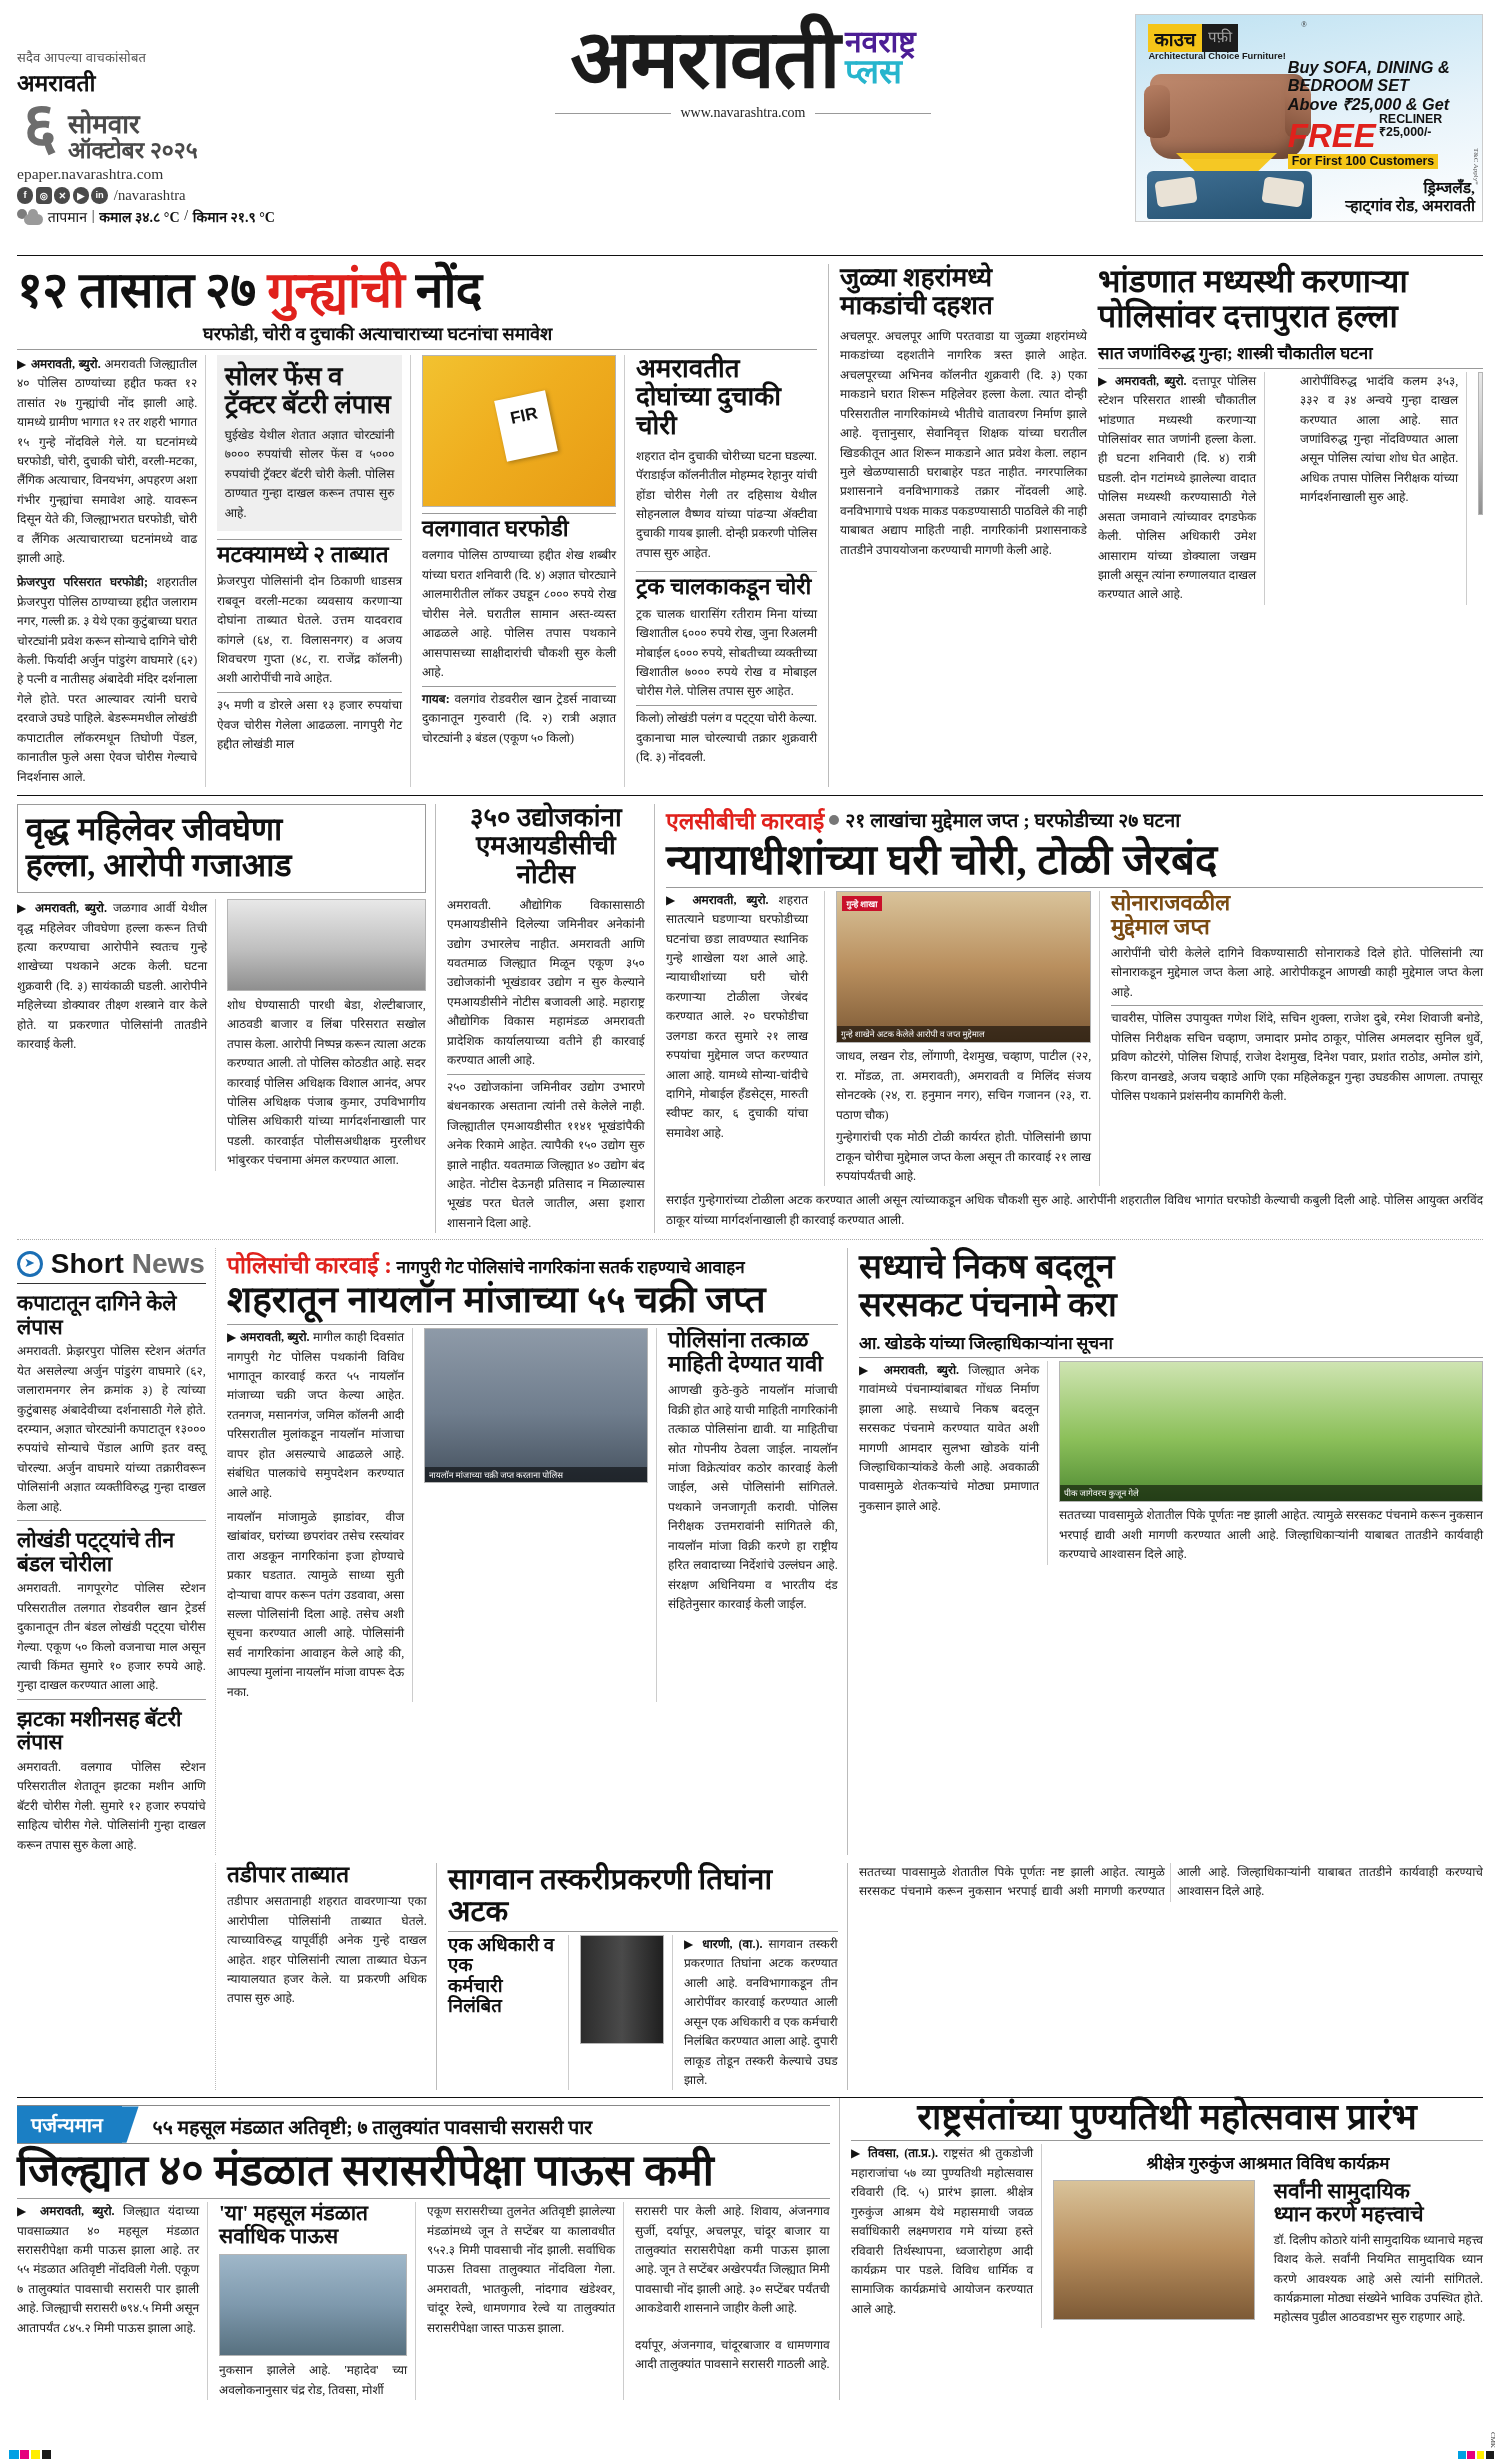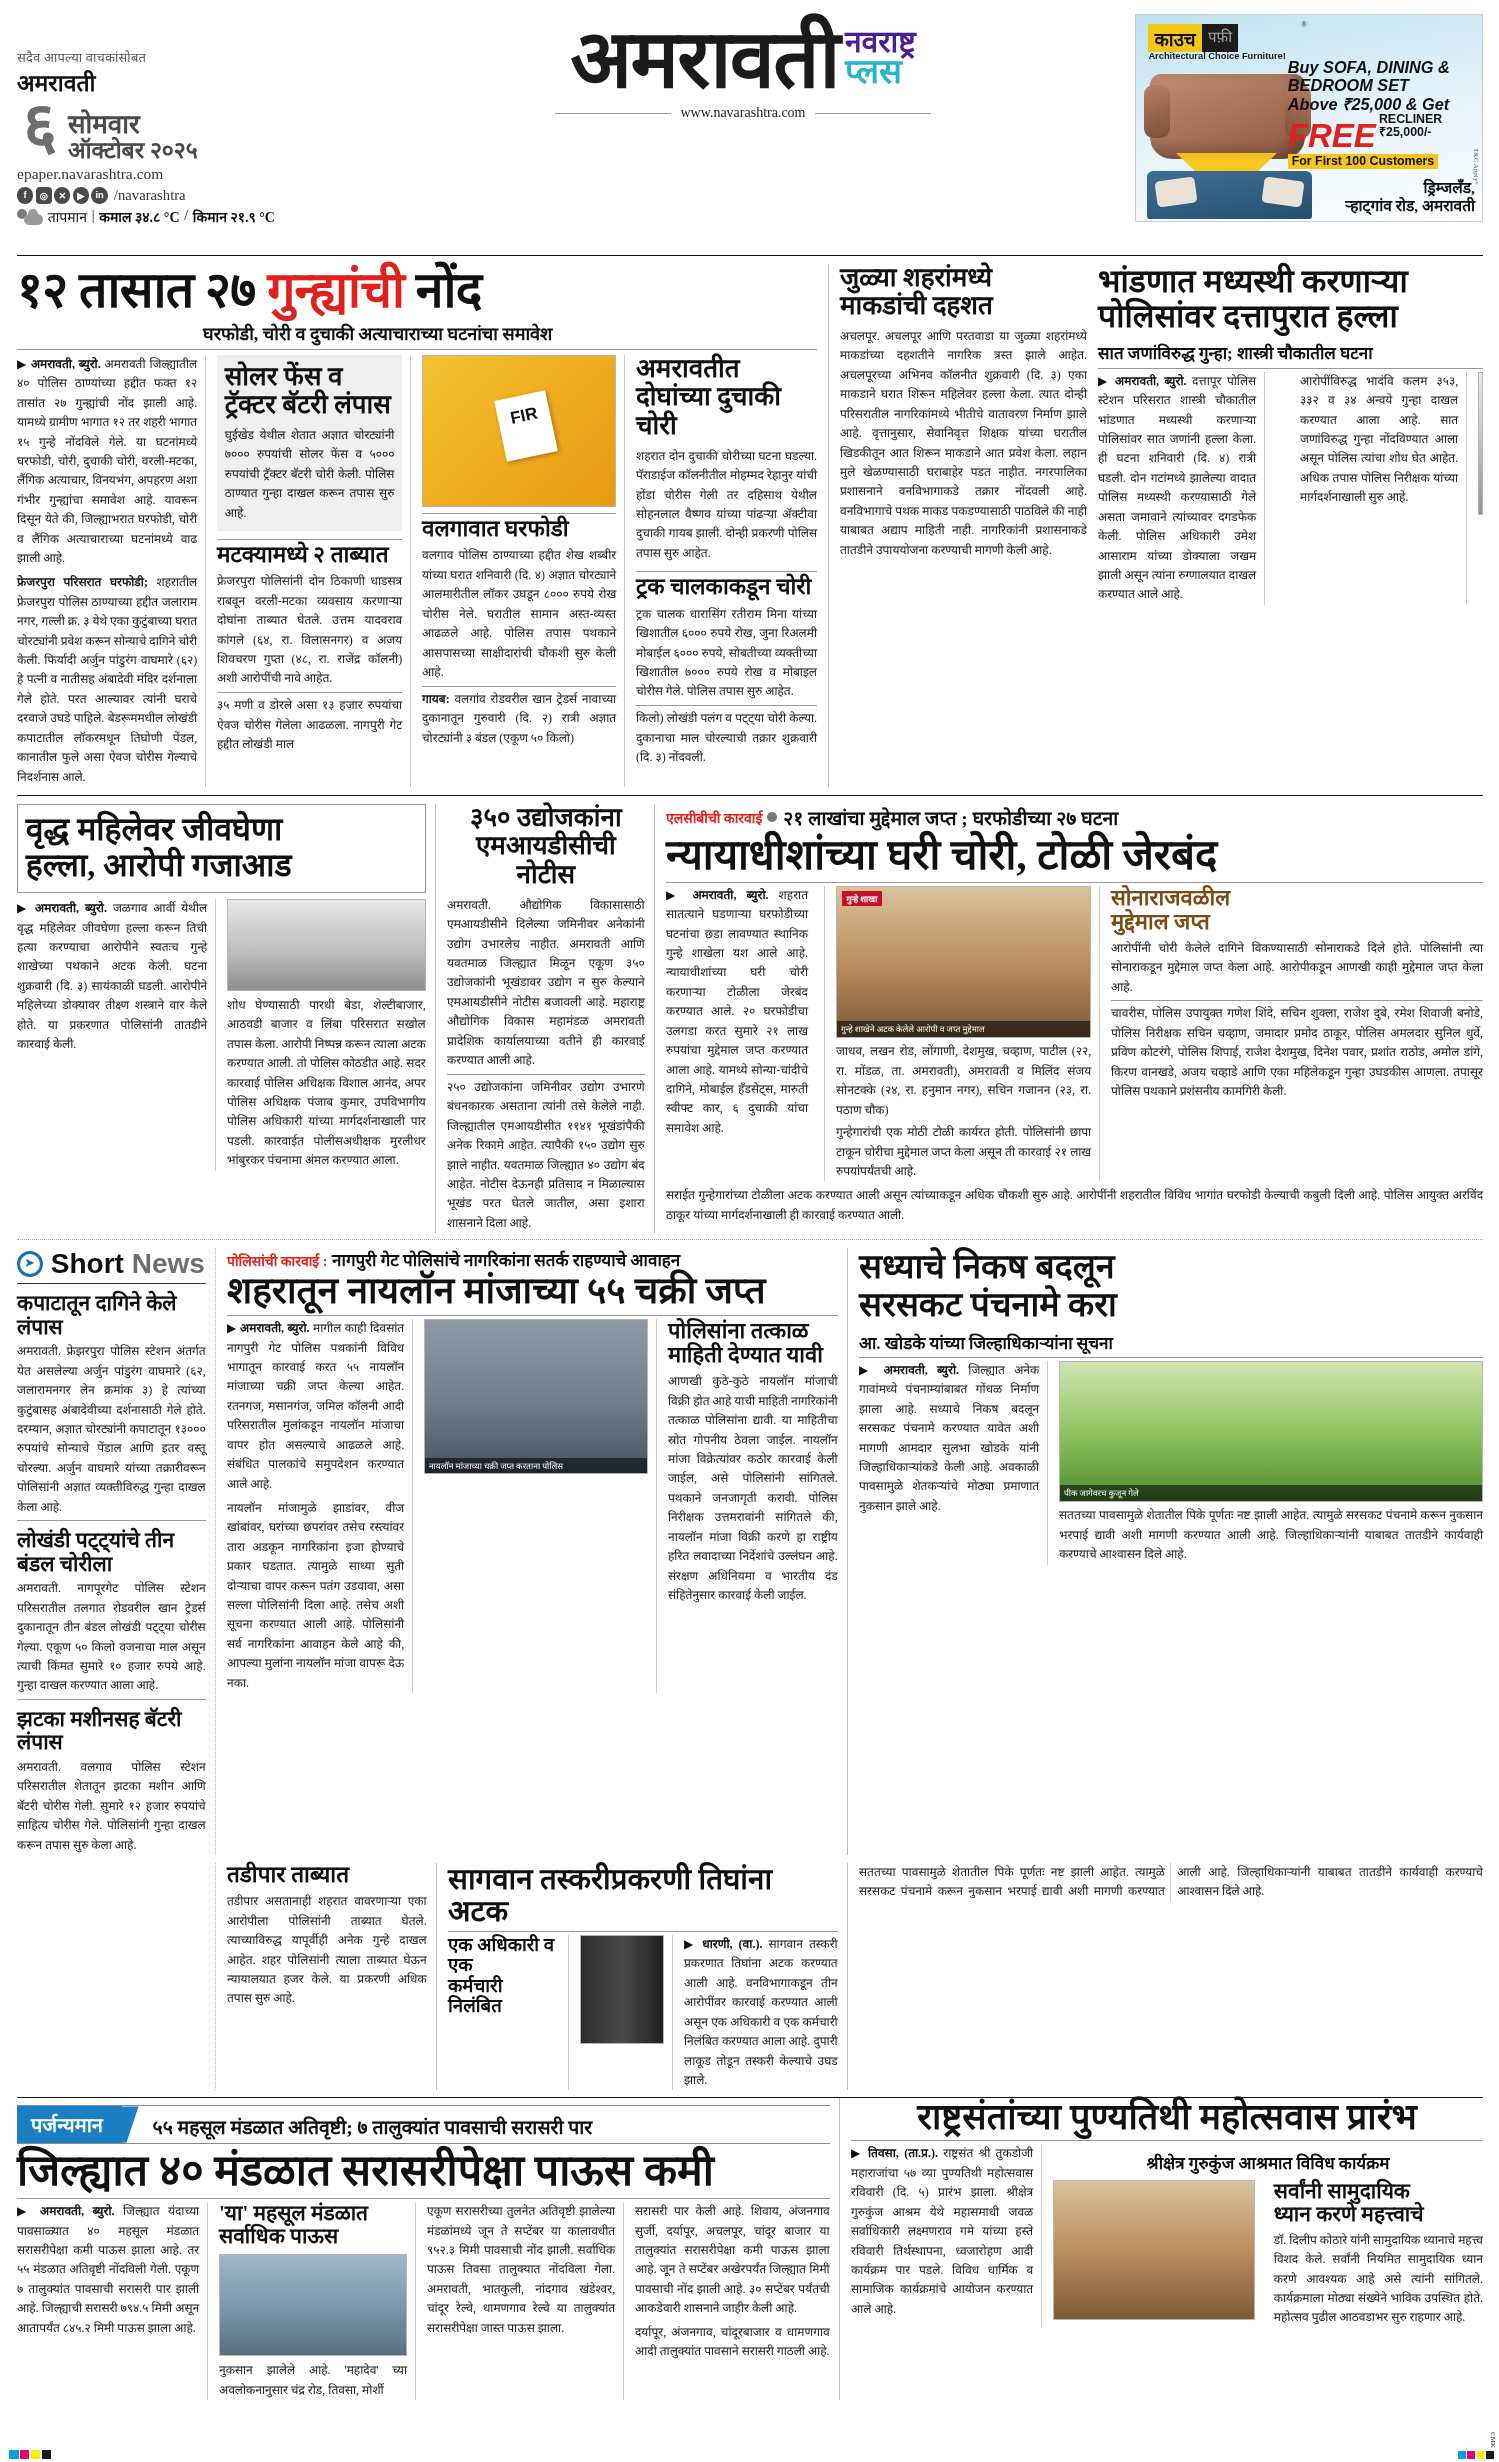--- a/index.html
+++ b/index.html
@@ -120,21 +120,21 @@
 
   
   .banner { display: flex; align-items: stretch; margin: 7.8px 0 4.7px 0; }
   .banner-tag { background: #1b7fc4; color: #fff; font-size: 20px; font-weight: bold;
                 padding: 4.7px 18.6px 4.7px 14px; position: relative; }
   .banner-tag:after { content:""; position: absolute; right: -17px; top: 0; bottom: 0; width: 18.6px;
                       background: #1b7fc4; clip-path: polygon(0 0,100% 0,35% 100%,0 100%); }
   .banner-txt { flex: 1; font-size: 19.4px; font-weight: bold; padding: 6.2px 0 0 31px; }
   .banner-line { border-top: 0.8px solid #888; border-bottom: 0.8px solid #888; }
 
-  .kick-red { color: #e0211c; font-weight: bold; font-size: 14px; }
+  .kick-red { color: #e0211c; font-weight: bold; font-size: 23px; }
   .kick-blk { font-weight: bold; font-size: 19.4px; }
   .bullet-dot { display:inline-block; width: 10px; height: 10px; border-radius: 50%; background:#777; margin: 0 6.2px 0 4.7px; }
 
   
   .shortnews-head { display: flex; align-items: center; gap: 7.8px; border-bottom: 1.6px solid #333; padding-bottom: 3.1px; }
   .sn-icon { width: 26px; height: 26px; border-radius: 50%; border: 3.1px solid #1b6fb5; position: relative; }
   .sn-icon:after { content: "➤"; position: absolute; left: 3.9px; top: 0.8px; color: #1b6fb5; font-size: 13px; }
   .sn-title { font-size: 28px; font-weight: bold; font-family: "Liberation Sans", sans-serif; }
   .sn-title .grey { color: #6e6e6e; }
   .sn-item-h { font-size: 21px; font-weight: bold; line-height: 1.12; margin: 7.8px 0 3.1px 0; }
@@ -513,21 +513,21 @@
           <div class="mini-head" style="font-size:21px;">'या' महसूल मंडळात</div>
           <div class="mini-head" style="font-size:21px;">सर्वाधिक पाऊस</div>
           <div class="photo ph-street" style="height:102px; margin-top:6.2px;"></div>
           <div class="bodytext" style="margin-top:4.7px;">नुकसान झालेले आहे. 'महादेव' च्या अवलोकनानुसार चंद्र रोड, तिवसा, मोर्शी</div>
         </div>
         <div style="width:197px; border-right:0.8px solid #ccc; padding-right:7.8px;">
           <div class="bodytext">एकूण सरासरीच्या तुलनेत अतिवृष्टी झालेल्या मंडळांमध्ये जून ते सप्टेंबर या कालावधीत ९५२.३ मिमी पावसाची नोंद झाली. सर्वाधिक पाऊस तिवसा तालुक्यात नोंदविला गेला. अमरावती, भातकुली, नांदगाव खंडेश्वर, चांदूर रेल्वे, धामणगाव रेल्वे या तालुक्यांत सरासरीपेक्षा जास्त पाऊस झाला.</div>
         </div>
         <div style="flex:1;">
           <div class="bodytext">सरासरी पार केली आहे. शिवाय, अंजनगाव सुर्जी, दर्यापूर, अचलपूर, चांदूर बाजार या तालुक्यांत सरासरीपेक्षा कमी पाऊस झाला आहे. जून ते सप्टेंबर अखेरपर्यंत जिल्ह्यात मिमी पावसाची नोंद झाली आहे. ३० सप्टेंबर पर्यंतची आकडेवारी शासनाने जाहीर केली आहे.</div>
-          <div class="bodytext" style="margin-top:4px;font-family:Liberation Serif, serif;">दर्यापूर, अंजनगाव, चांदूरबाजार व धामणगाव आदी तालुक्यांत पावसाने सरासरी गाठली आहे.</div>
+          <div class="bodytext" style="margin-top:17px;font-family:Liberation Serif, serif;">दर्यापूर, अंजनगाव, चांदूरबाजार व धामणगाव आदी तालुक्यांत पावसाने सरासरी गाठली आहे.</div>
         </div>
       </div>
     </div>
 
     <div style="flex:1;">
       <div style="font-size:36px; font-weight:bold; line-height:1.1; text-align:center;">राष्ट्रसंतांच्या पुण्यतिथी महोत्सवास प्रारंभ</div>
       <div class="hr-thin"></div>
       <div class="flexrow" style="margin-top:3.1px;">
         <div style="width:191px; border-right:0.8px solid #ccc; padding-right:7.8px;">
           <div class="bodytext">

